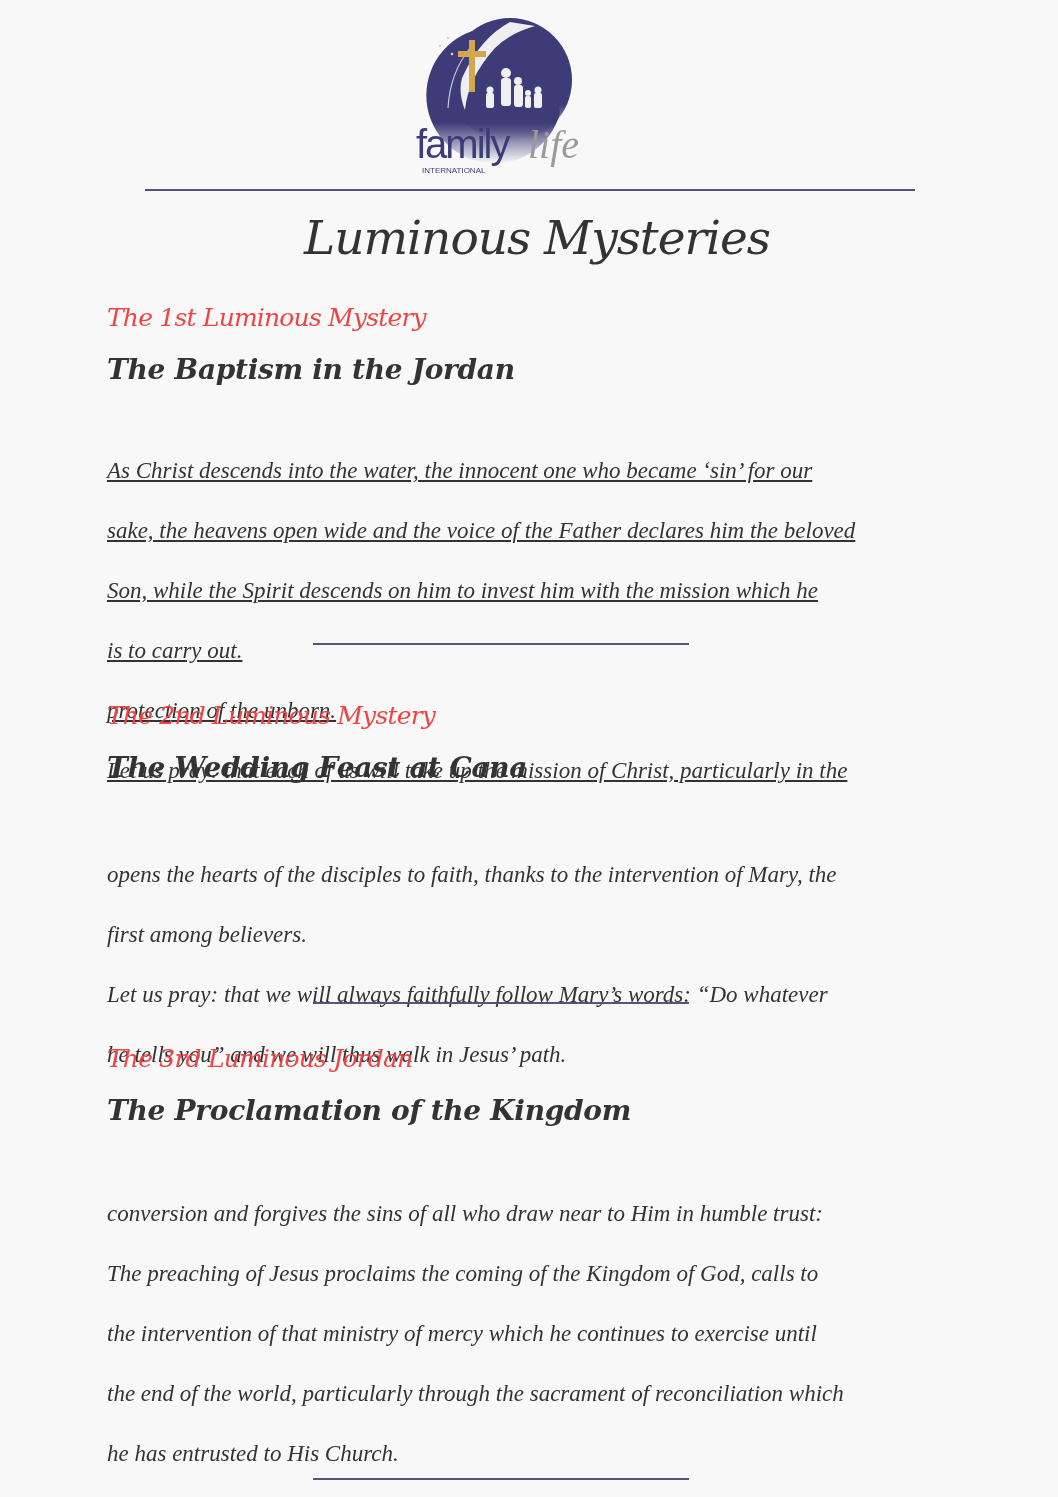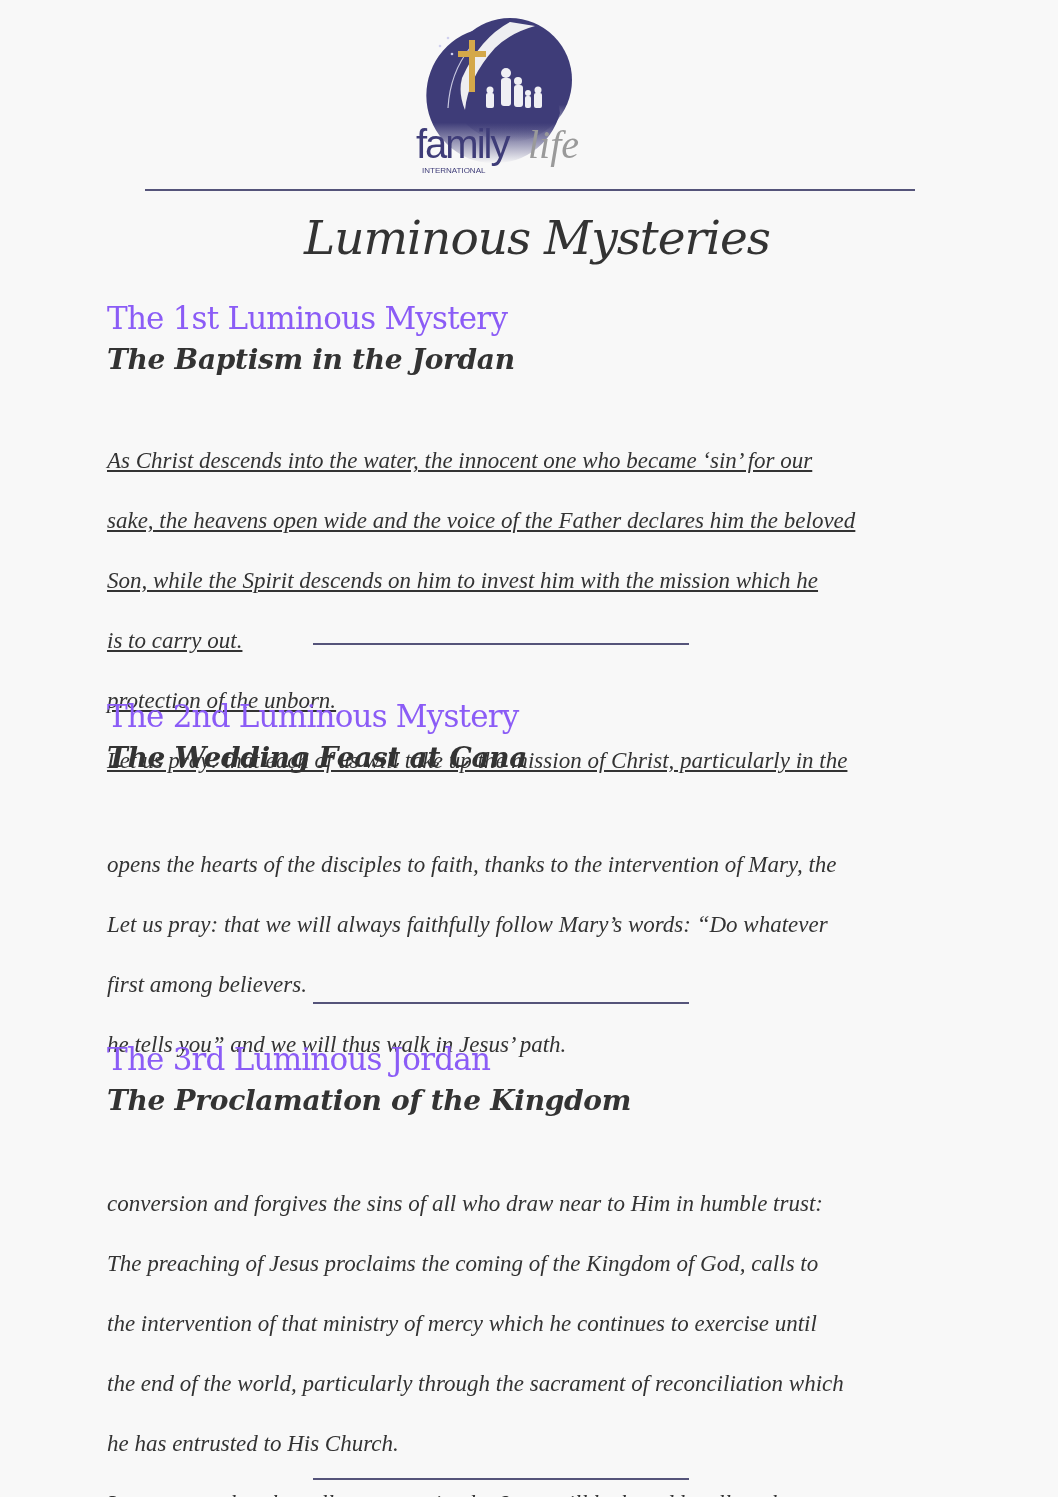--- a/index.html
+++ b/index.html
@@ -24,32 +24,33 @@
     font-family: "DejaVu Serif", "Liberation Serif", serif;
     font-style: italic;
     font-size: 47px;
     color: #333;
     letter-spacing: -1px;
     line-height: 60px;
     padding-left: 16px;
   }
   .section { position: absolute; left: 107px; width: 800px; }
   .subtitle {
-    font-size: 31px;
+    font-style: italic;
+    font-size: 25px;
     line-height: 36px;
     letter-spacing: -0.8px;
-    color: #8b5cf6;
+    color: #ef4444;
   }
   .heading {
     font-style: italic;
     font-weight: bold;
     font-size: 28px;
     line-height: 40px;
     letter-spacing: -0.3px;
-    margin-top: 4px;
+    margin-top: 14px;
     color: #333;
   }
   .body {
     font-family: "Liberation Serif", "DejaVu Serif", serif;
     font-style: italic;
     font-size: 23px;
     line-height: 30px;
     color: #333;
     white-space: pre-line;
   }
@@ -120,22 +121,22 @@
   </div>
 </div>
 
 <div class="divider" style="top:643px;"></div>
 
 <div class="section" style="top:698px;">
   <div class="subtitle">The 2nd Luminous Mystery</div>
   <div class="heading">The Wedding Feast at Cana</div>
   <div class="body" style="margin-top:42px;">
     <div>opens the hearts of the disciples to faith, thanks to the intervention of Mary, the</div>
+    <div>first among believers.</div>
     <div>Let us pray: that we will always faithfully follow Mary’s words: “Do whatever</div>
-    <div>first among believers.</div>
     <div>he tells you” and we will thus walk in Jesus’ path.</div>
   </div>
 </div>
 
 <div class="divider" style="top:1002px;"></div>
 
 <div class="section" style="top:1041px;">
   <div class="subtitle">The 3rd Luminous Jordan</div>
   <div class="heading">The Proclamation of the Kingdom</div>
   <div class="body" style="margin-top:38px;">

